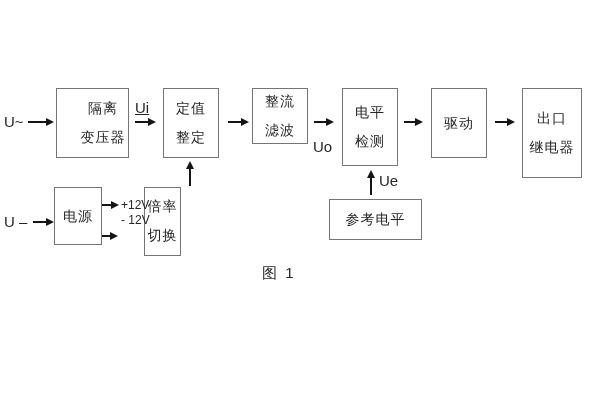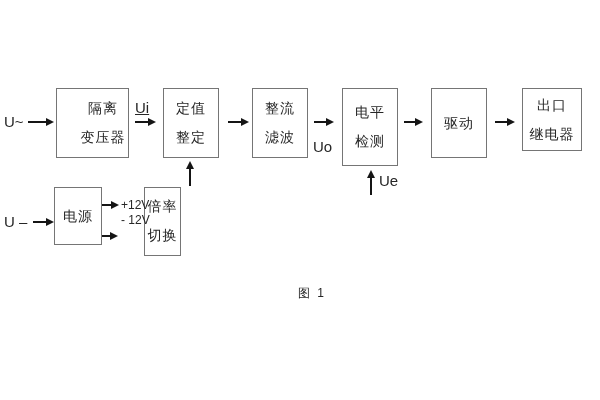--- a/index.html
+++ b/index.html
@@ -37,24 +37,23 @@
   .lbl {
     position: absolute;
     font-size: 15px;
     line-height: 17px;
     white-space: nowrap;
     color: var(--text);
   }
   .lbl.rail { font-size: 12px; }
   .caption {
     position: absolute;
-    font-size: 12px;
+    font-size: 15px;
     letter-spacing: 2px;
-    text-align: center;
-    margin-top: 21px;
+    text-align: left;
   }
   
   .arr-r {
     position: absolute;
     height: 2px;
     background: var(--arrow);
   }
   .arr-r::after {
     content: "";
     position: absolute;
@@ -90,48 +89,51 @@
   <div class="box" style="left:56px; top:88px; width:73px; height:70px;padding-left:21px;">
     <span>隔离</span>
     <span>变压器</span>
   </div>
 
   <div class="box" style="left:163px; top:88px; width:56px; height:70px;text-align:center;">
     <span>定值</span>
     <span>整定</span>
   </div>
 
-  <div class="box" style="left:252px; top:88px; width:56px; height:70px;">
+  <div class="box" style="left:252px; top:88px; width:56px; height:56px;">
     <span>整流</span>
     <span>滤波</span>
   </div>
 
   <div class="box" style="left:342px; top:88px; width:56px; height:78px;">
     <span>电平</span>
     <span>检测</span>
   </div>
 
   <div class="box single" style="left:431px; top:88px; width:56px; height:70px;">
     <span>驱动</span>
   </div>
 
-  <div class="box" style="left:522px; top:88px; width:60px; height:63px;">
+  <div class="box" style="left:522px; top:88px; width:60px; height:90px;">
     <span>出口</span>
     <span>继电器</span>
   </div>
 
   <div class="box single" style="left:54px; top:187px; width:48px; height:58px;">
     <span>电源</span>
   </div>
 
   <div class="box" style="left:144px; top:187px; width:37px; height:69px;font-family:Liberation Mono, monospace;">
     <span>倍率</span>
     <span>切换</span>
   </div>
 
+  <div class="box single" style="left:329px; top:199px; width:93px; height:41px;">
+    <span>参考电平</span>
+  </div>
 
   <span class="lbl" style="left:4px; top:113px;">U~</span>
   <span class="lbl" style="left:4px; top:213px;">U –</span>
   <span class="lbl" style="left:135px; top:99px;text-decoration:underline;">Ui</span>
   <span class="lbl" style="left:313px; top:99px;margin-top:39px;">Uo</span>
   <span class="lbl" style="left:379px; top:172px;">Ue</span>
   <span class="lbl rail" style="left:121px; top:197px;">+12V</span>
   <span class="lbl rail" style="left:121px; top:212px;">- 12V</span>
 
   <div class="arr-r" style="left:28px; top:121px; width:19px;"></div>

